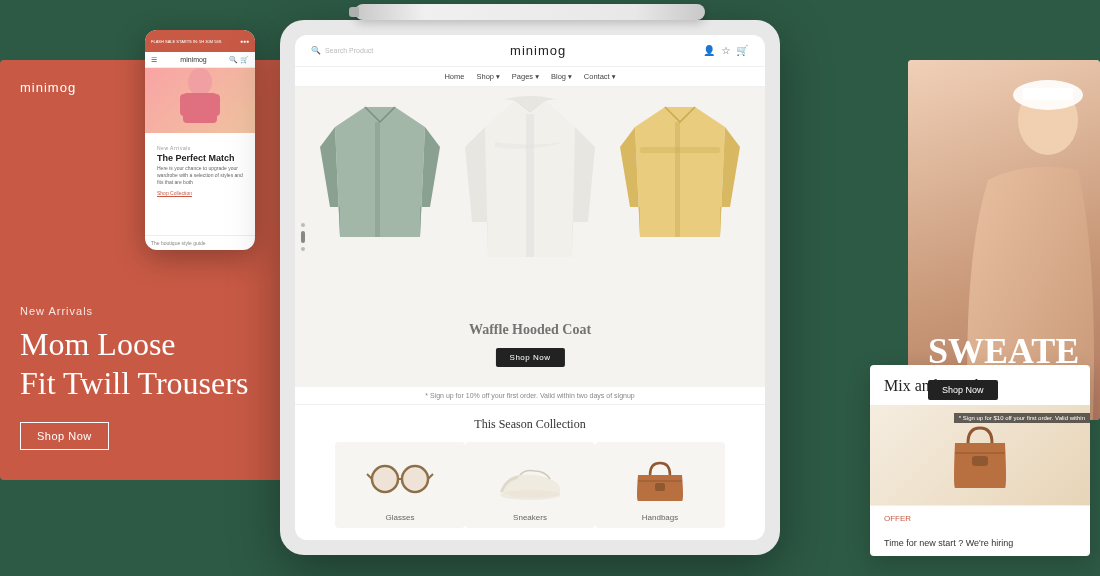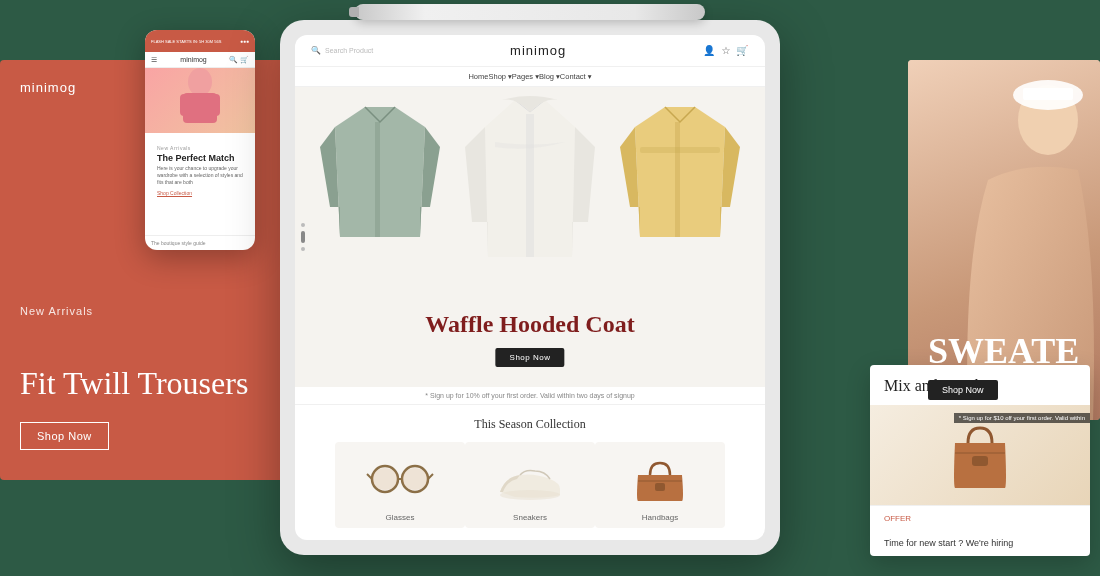--- a/index.html
+++ b/index.html
@@ -186,20 +186,21 @@
       letter-spacing: 1px;
     }
     .tablet-nav-icons {
       display: flex;
       gap: 6px;
       font-size: 10px;
       color: #555;
     }
     .tablet-menu {
       display: flex;
+      gap: 12px;
       padding: 5px 16px;
       border-bottom: 1px solid #f0f0f0;
       justify-content: center;
     }
     .tablet-menu span {
       font-size: 7.5px;
       color: #444;
       font-family: Arial, sans-serif;
     }
     .tablet-hero {
@@ -240,22 +241,22 @@
     }
     .hero-text {
       position: absolute;
       bottom: 20px;
       left: 50%;
       transform: translateX(-50%);
       text-align: center;
       z-index: 3;
     }
     .hero-text h2 {
-      font-size: 24px;
-      color: #7f1d1d;
+      font-size: 14px;
+      color: #737373;
       font-family: Georgia, serif;
       margin-bottom: 8px;
       white-space: nowrap;
     }
     .hero-text .shop-now-btn {
       background: #222;
       color: white;
       padding: 5px 14px;
       font-size: 8px;
       font-family: Arial, sans-serif;
@@ -433,21 +434,21 @@
       border-radius: 3px 0 0 3px;
     }
   </style>
 </head>
 <body>
 
 <div class="left-panel">
   <div class="minimog-logo">minimog</div>
   <div class="new-arrivals">New Arrivals</div>
   <div class="title">
-    <br>
+    <span>Mom Loose</span><br>
     <span>Fit Twill Trousers</span>
   </div>
   <div class="shop-btn">Shop Now</div>
 </div>
 
 <div class="phone-mockup">
   <div class="phone-top-bar">
     <span style="font-size:4px;">FLASH SALE STARTS IN: 5H 30M 56S</span>
     <span style="font-size:5px;">●●●</span>
   </div>

